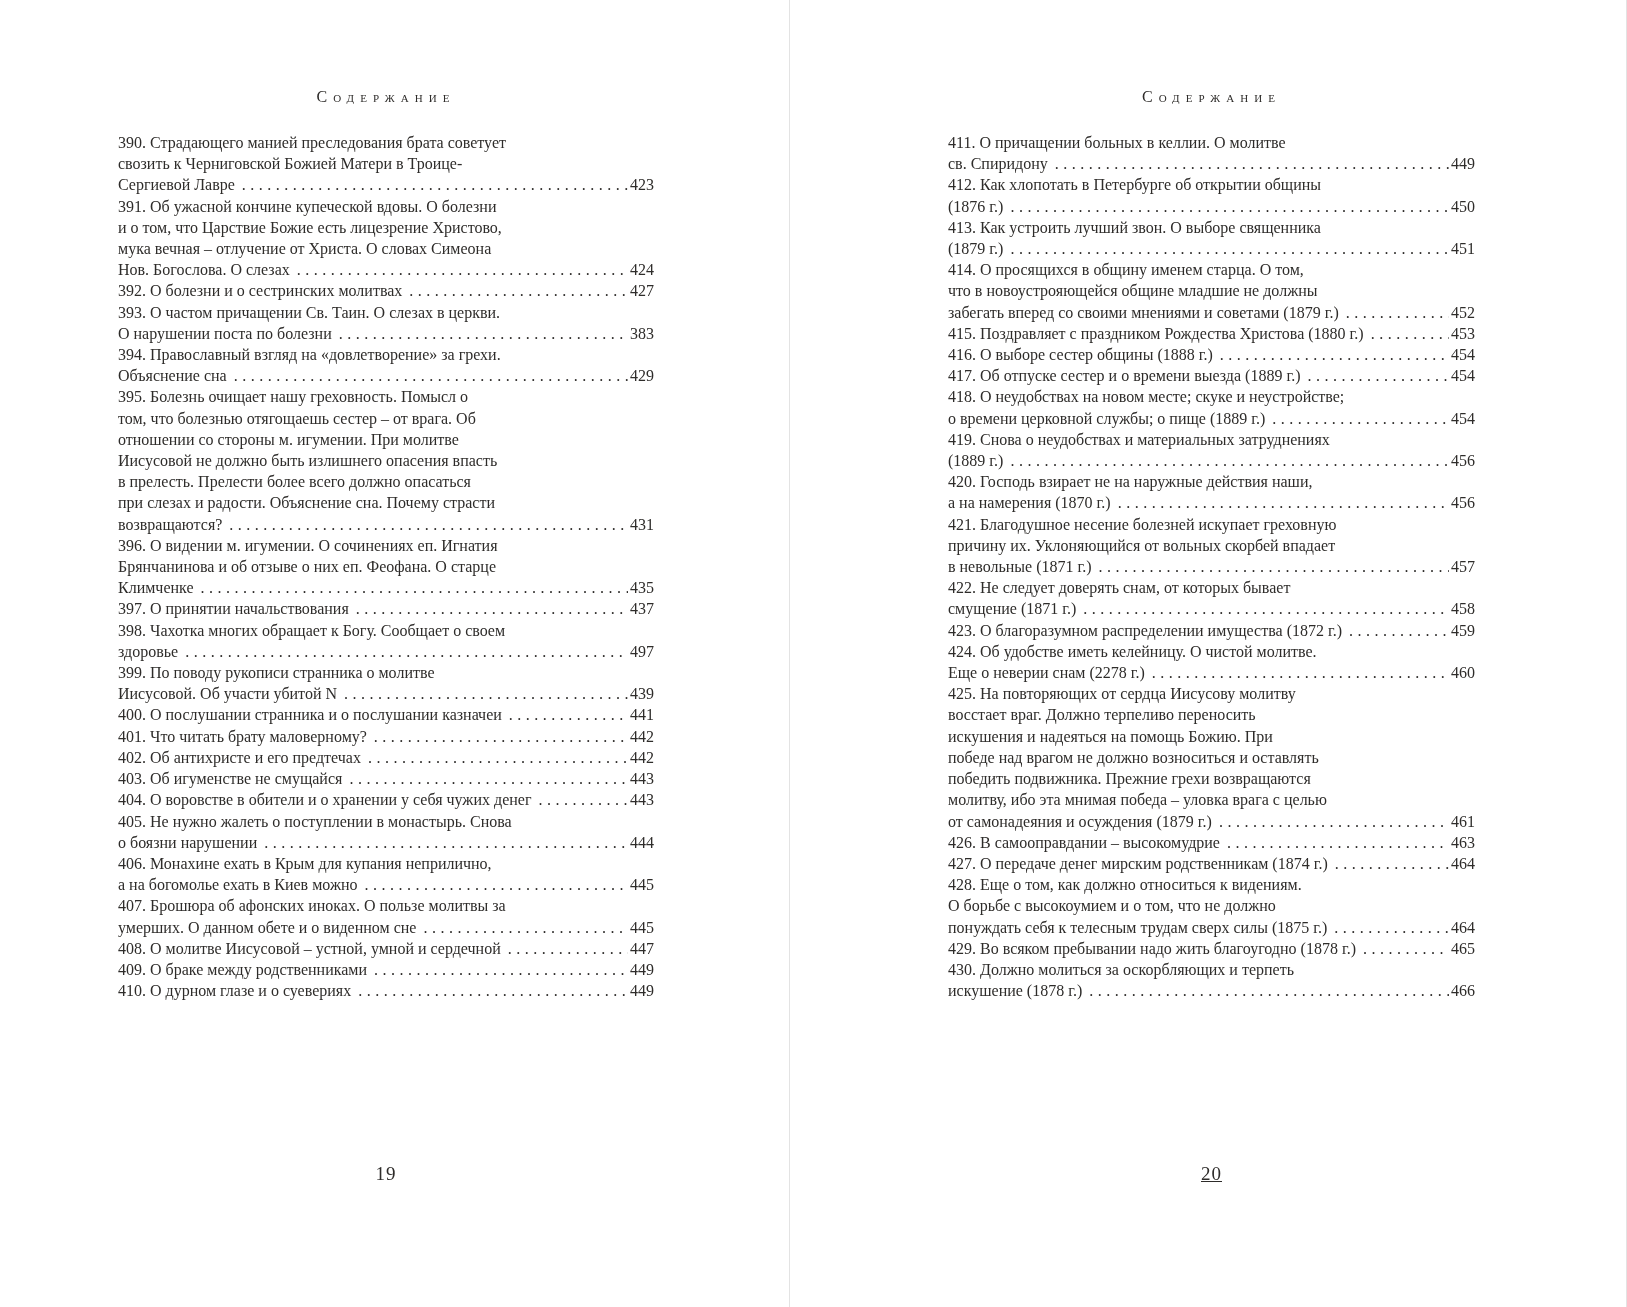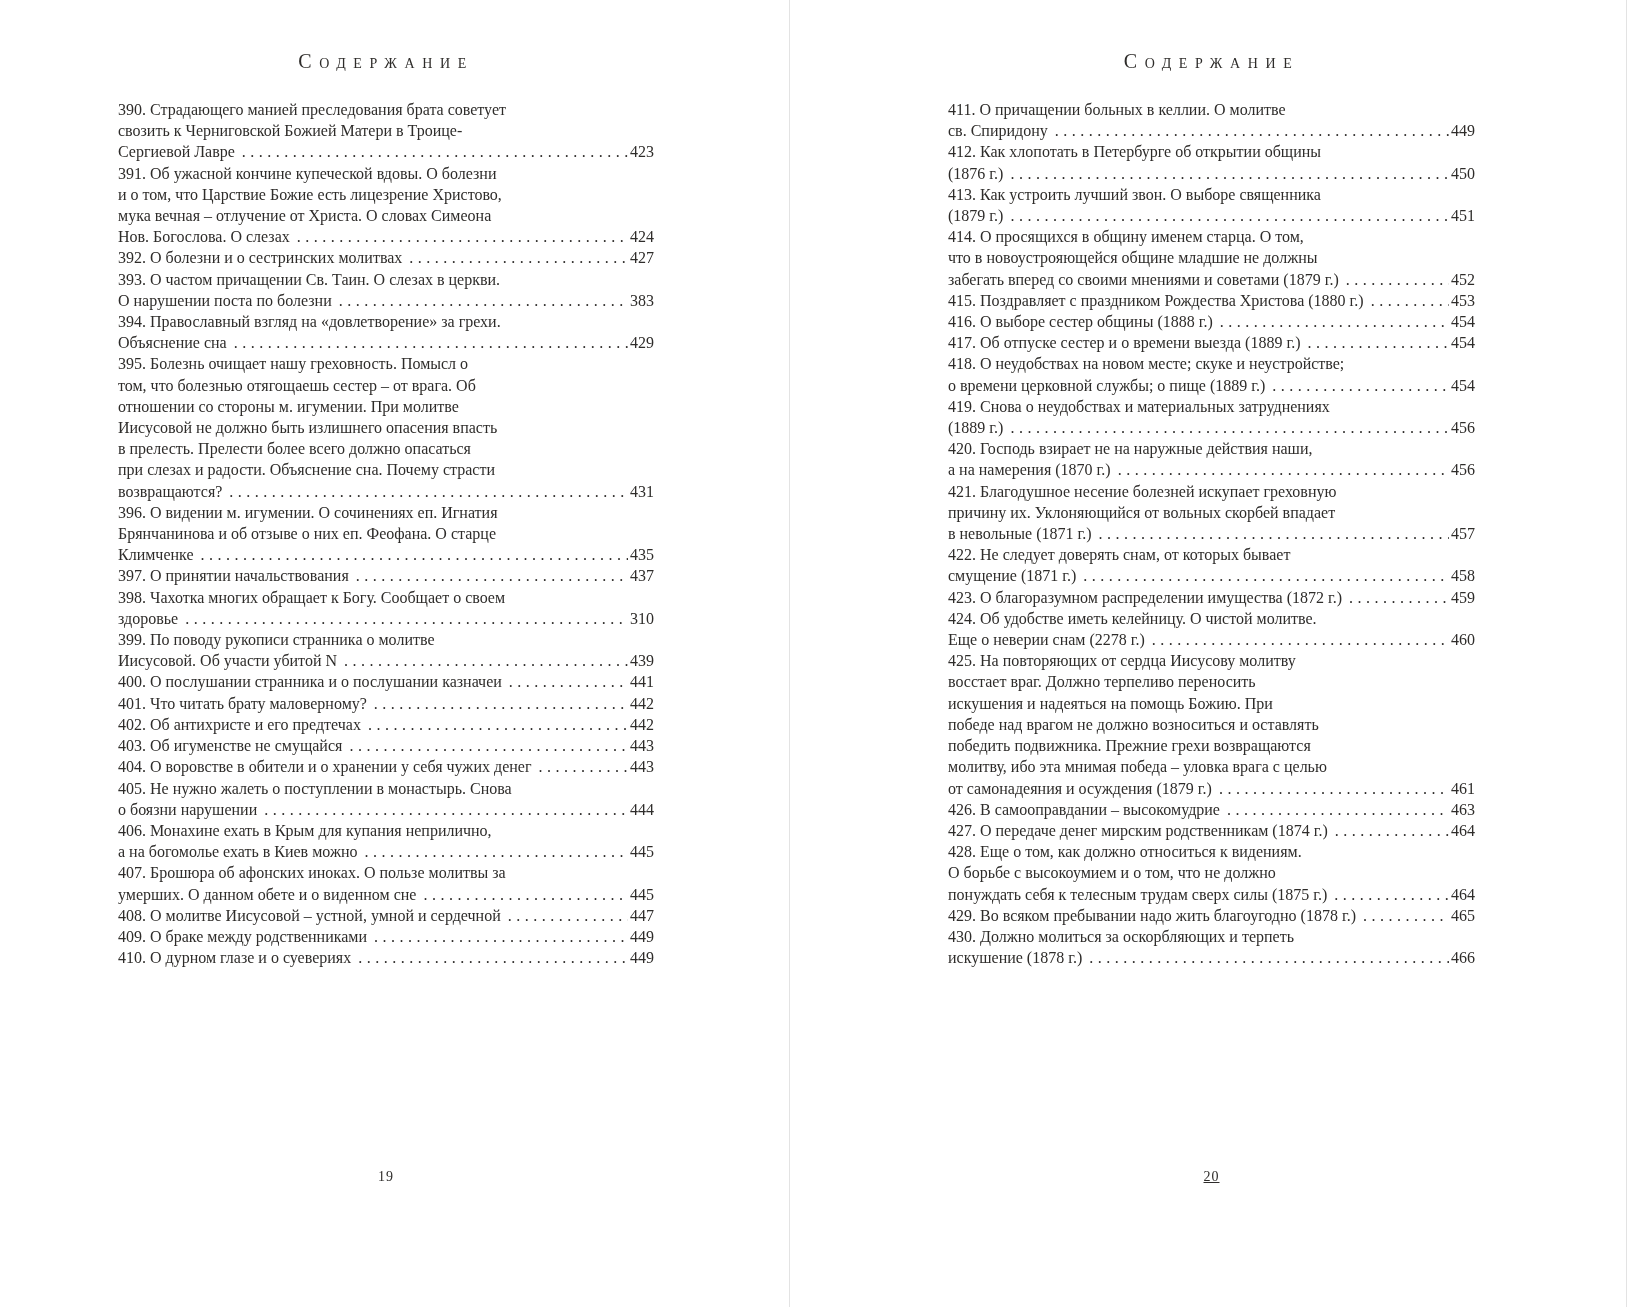--- a/index.html
+++ b/index.html
@@ -26,23 +26,23 @@
     width: 790px;
     border-right: 1px solid #e3e3e3;
     padding: 0 135px 0 118px;
   }
   .page-right {
     width: 837px;
     border-right: 1px solid #e3e3e3;
     padding: 0 151px 0 158px;
   }
   .page-header {
-    padding-top: 50px;
+    padding-top: 88px;
     text-align: center;
-    font-size: 20px;
+    font-size: 16px;
     font-variant: small-caps;
     letter-spacing: 0.38em;
     color: #2e2c2a;
   }
   .toc {
     margin-top: 26px;
     font-size: 16px;
     line-height: 21.2px;
   }
   .toc-entry { margin: 0; }
@@ -59,21 +59,21 @@
     white-space: nowrap;
     letter-spacing: 4.5px;
     margin: 0 2px 0 7px;
     color: #2e2c2a;
   }
   .pagenum { flex: 0 0 auto; }
   .page-footer {
     position: absolute;
     bottom: 122px;
     text-align: center;
-    font-size: 14px;
+    font-size: 19px;
     letter-spacing: 1px;
   }
   .page-left  .page-footer { left: 118px; right: 135px; }
   .page-right .page-footer { left: 158px; right: 151px; text-decoration: underline; }
 </style>
 </head>
 <body>
 
 <div class="book">
 
@@ -149,21 +149,21 @@
             <span class="txt">397. О принятии начальствования</span>
             <span class="leader">................................................................................................................................................................</span>
             <span class="pagenum">437</span>
           </div>
         </div>
         <div class="toc-entry">
           <div class="toc-line">398. Чахотка многих обращает к Богу. Сообщает о своем</div>
           <div class="toc-line">
             <span class="txt">здоровье</span>
             <span class="leader">................................................................................................................................................................</span>
-            <span class="pagenum">310</span>
+            <span class="pagenum">497</span>
           </div>
         </div>
         <div class="toc-entry">
           <div class="toc-line">399. По поводу рукописи странника о молитве</div>
           <div class="toc-line">
             <span class="txt">Иисусовой. Об участи убитой N</span>
             <span class="leader">................................................................................................................................................................</span>
             <span class="pagenum">439</span>
           </div>
         </div>

